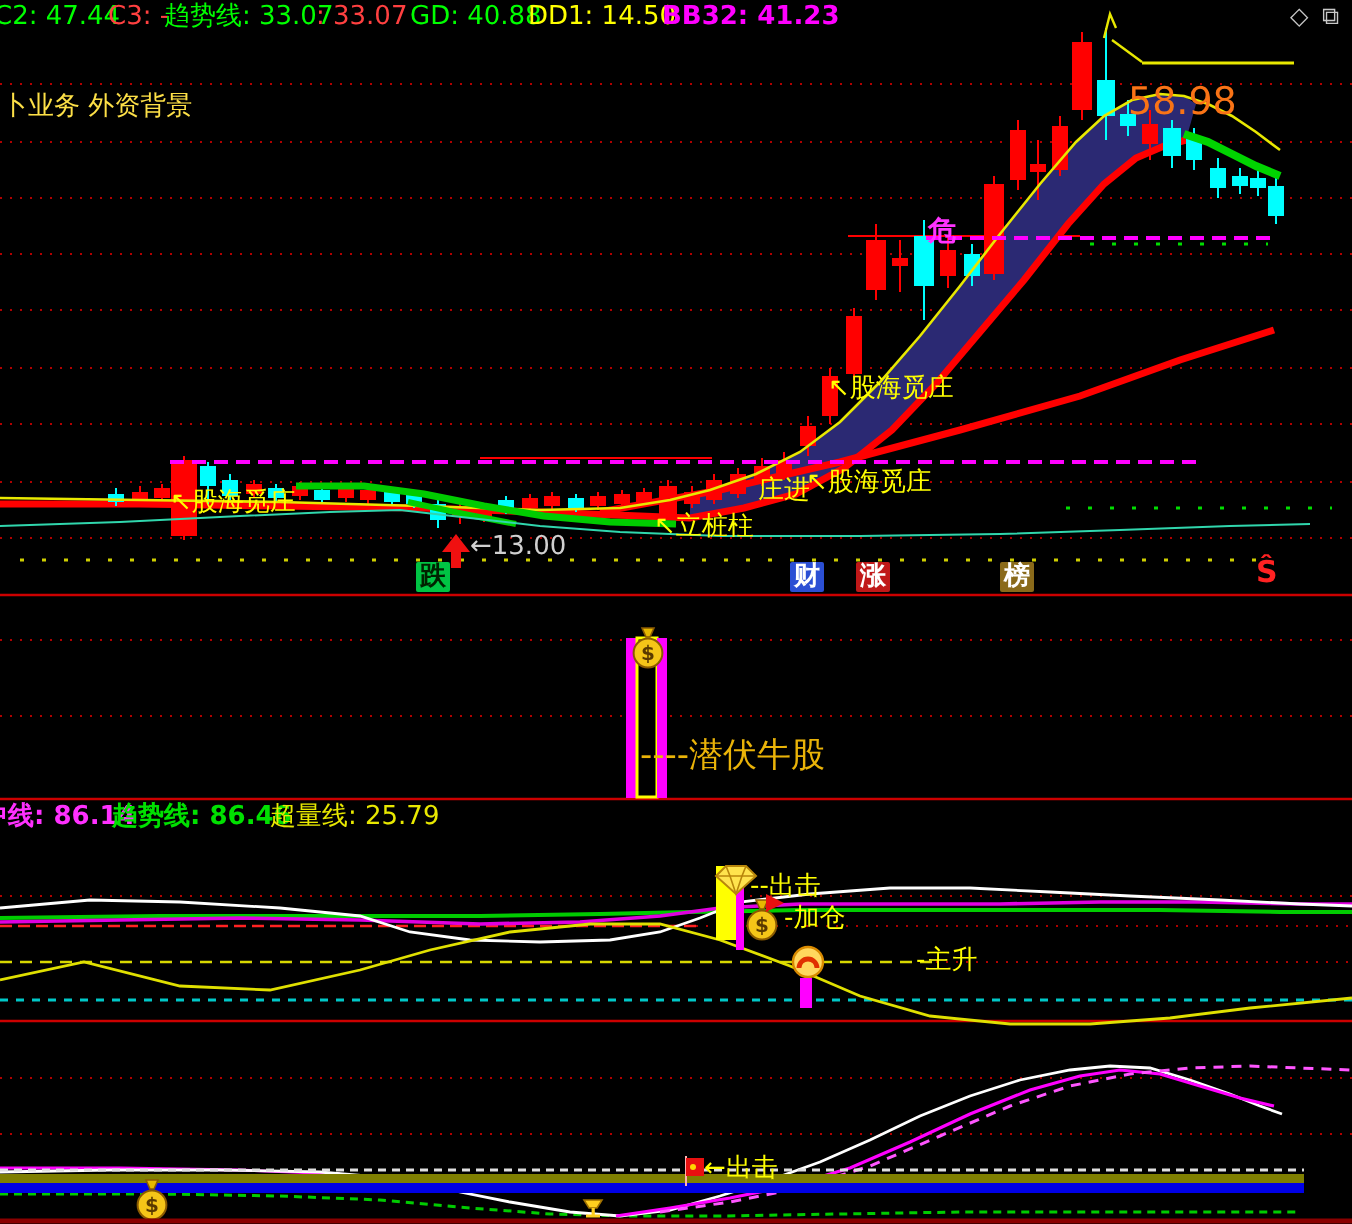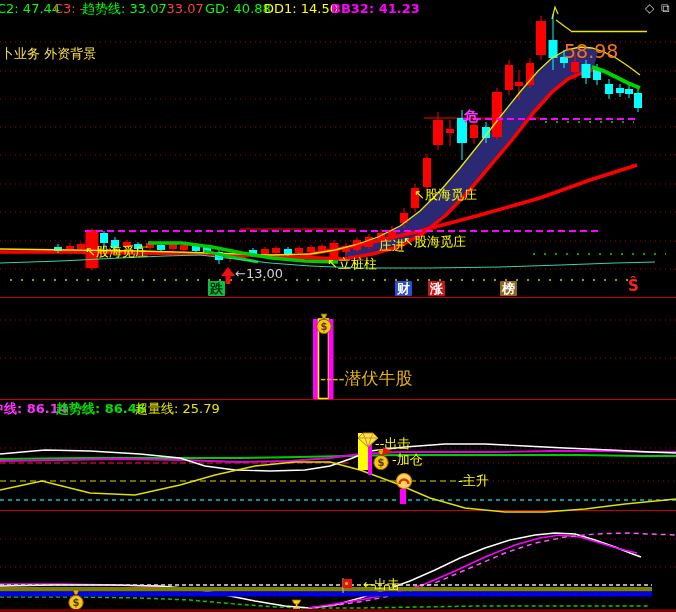--- a/index.html
+++ b/index.html
@@ -350,17 +350,17 @@
       <span class="txt badge" style="left: 428px; top: 281px; color: rgb(255, 255, 255); font-size: 13px; background: rgb(192, 24, 24);">涨</span>
       <span class="txt badge" style="left: 500px; top: 281px; color: rgb(255, 255, 255); font-size: 13px; background: rgb(138, 106, 26);">榜</span>
       <span class="txt" style="left: 628px; top: 279px; color: rgb(255, 34, 34); font-size: 15px; font-weight: bold;">Ŝ</span>
       <span class="txt" style="left: 320px; top: 334px; color: #eab308; font-size: 17px; margin-top: 36px;">----潜伏牛股</span>
       <span class="txt" style="left: -9px; top: 402px; color: rgb(255, 48, 255); font-size: 13px; font-weight: bold;">中线: 86.14</span>
       <span class="txt" style="left: 56px; top: 402px; color: rgb(0, 224, 0); font-size: 13px; font-weight: bold;">趋势线: 86.46</span>
       <span class="txt" style="left: 135px; top: 402px; color: rgb(232, 232, 0); font-size: 13px; font-weight: normal;">超量线: 25.79</span>
       <span class="txt" style="left: 375px; top: 437px; color: rgb(255, 255, 0); font-size: 13px;">--出击</span>
       <span class="txt" style="left: 392px; top: 453px; color: rgb(255, 255, 0); font-size: 13px;">-加仓</span>
       <span class="txt" style="left: 410px; top: 474px; color: rgb(255, 255, 0); font-size: 13px; margin-left: 48px;">-主升</span>
-      <span class="txt" style="left: 352px; top: 578px; color: rgb(255, 255, 0); font-size: 13px; padding-left: 11px;">←出击</span>
+      <span class="txt" style="left: 352px; top: 578px; color: rgb(255, 255, 0); font-size: 13px;">←出击</span>
     </div>
   <span class="winicon" style="left:645px">◇</span>
   <span class="winicon" style="left:661px">⧉</span>
 </div>
 
 </body></html>

